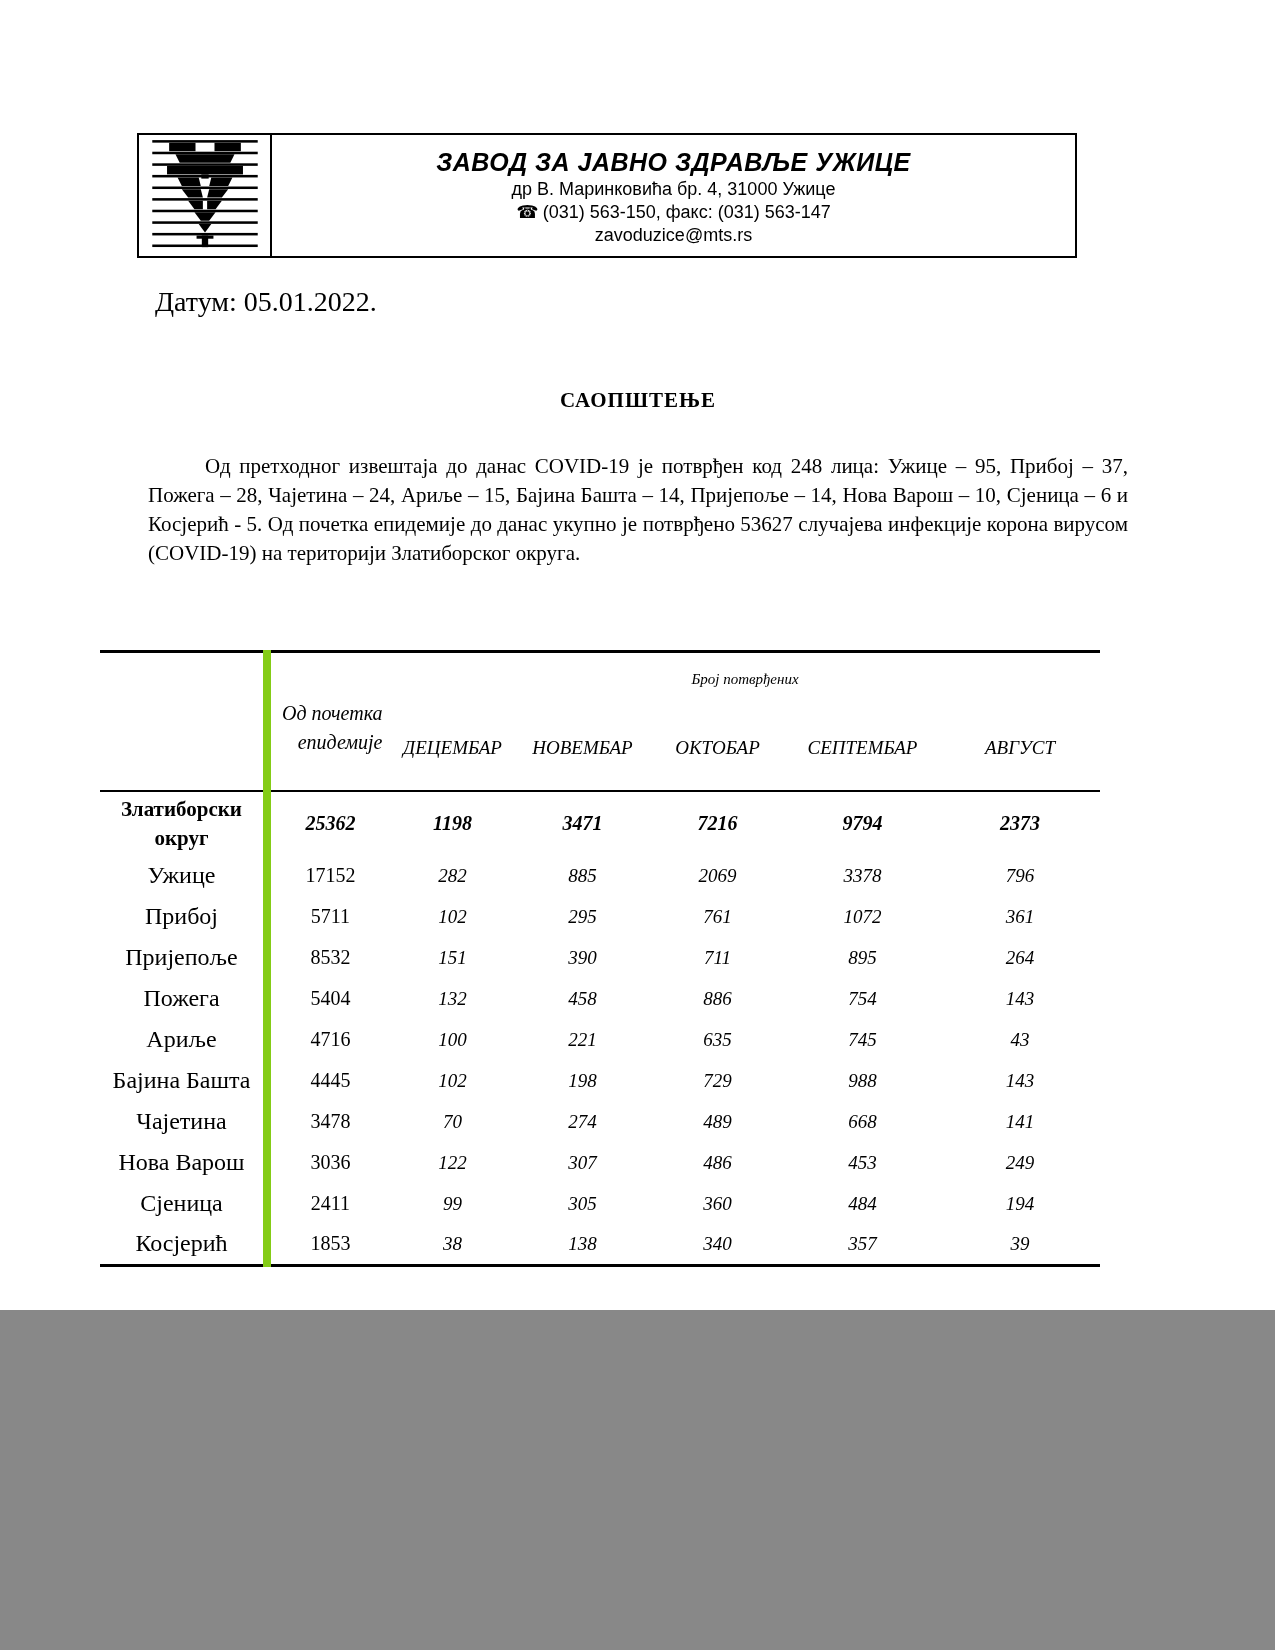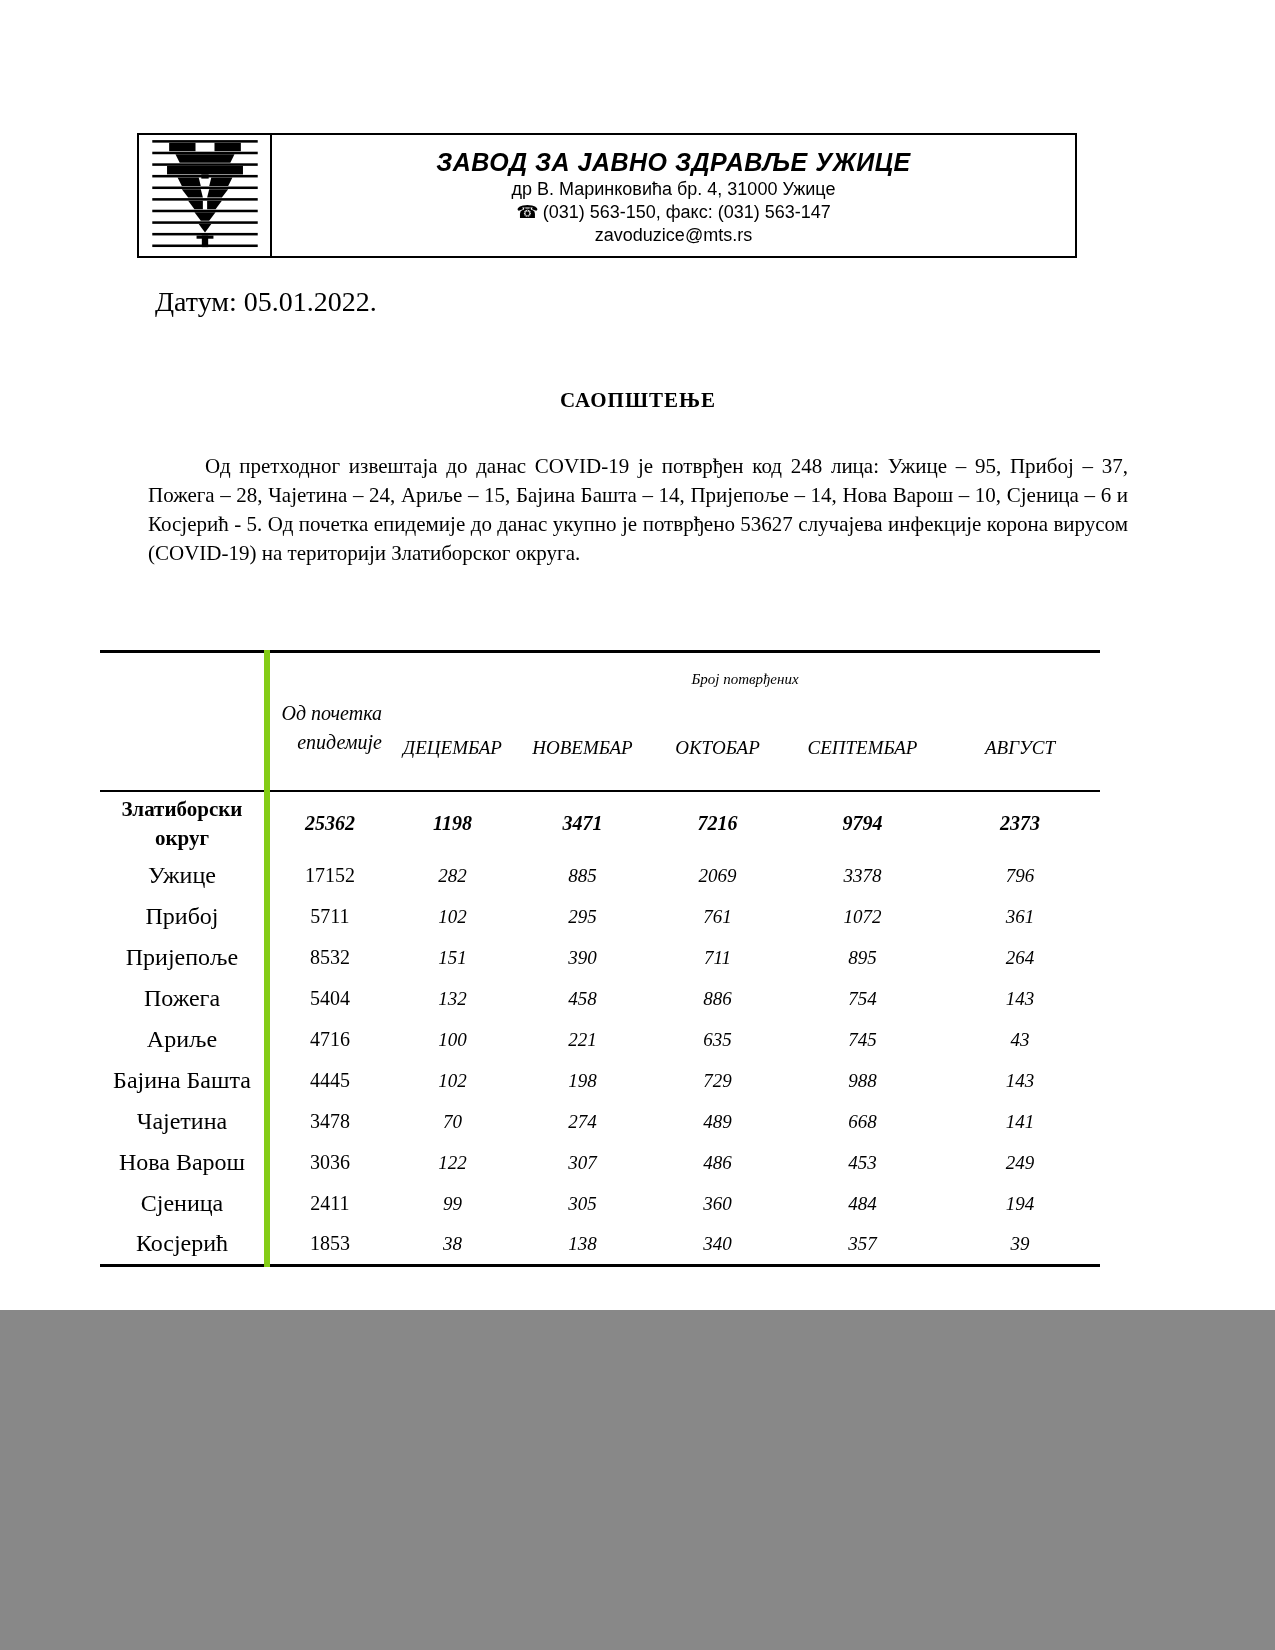--- a/index.html
+++ b/index.html
@@ -55,21 +55,21 @@
   
   .tbl-wrap{position:absolute;left:100px;top:650px;width:1000px;}
   table.covid{
     width:1000px;border-collapse:collapse;table-layout:fixed;
     border-top:3px solid #000;border-bottom:3px solid #000;
   }
   table.covid th, table.covid td{
     padding:0;text-align:center;vertical-align:middle;
     font-weight:normal;overflow:hidden;
   }
-  .colname{border-right:6px solid #84cc16;}
+  .colname{border-right:8px solid #84cc16;}
   .hdr-bottom{border-bottom:2px solid #000;}
   .group-hdr{
     font-size:15px;font-weight:bold;font-style:italic;
     vertical-align:middle;height:52px;
   }
   .since-hdr{
     font-size:20px;font-weight:bold;font-style:italic;
     vertical-align:middle;
   }
   .since-hdr .wrapbox{width:104px;margin:18px auto 6px auto;line-height:1.45;text-align:right;}

